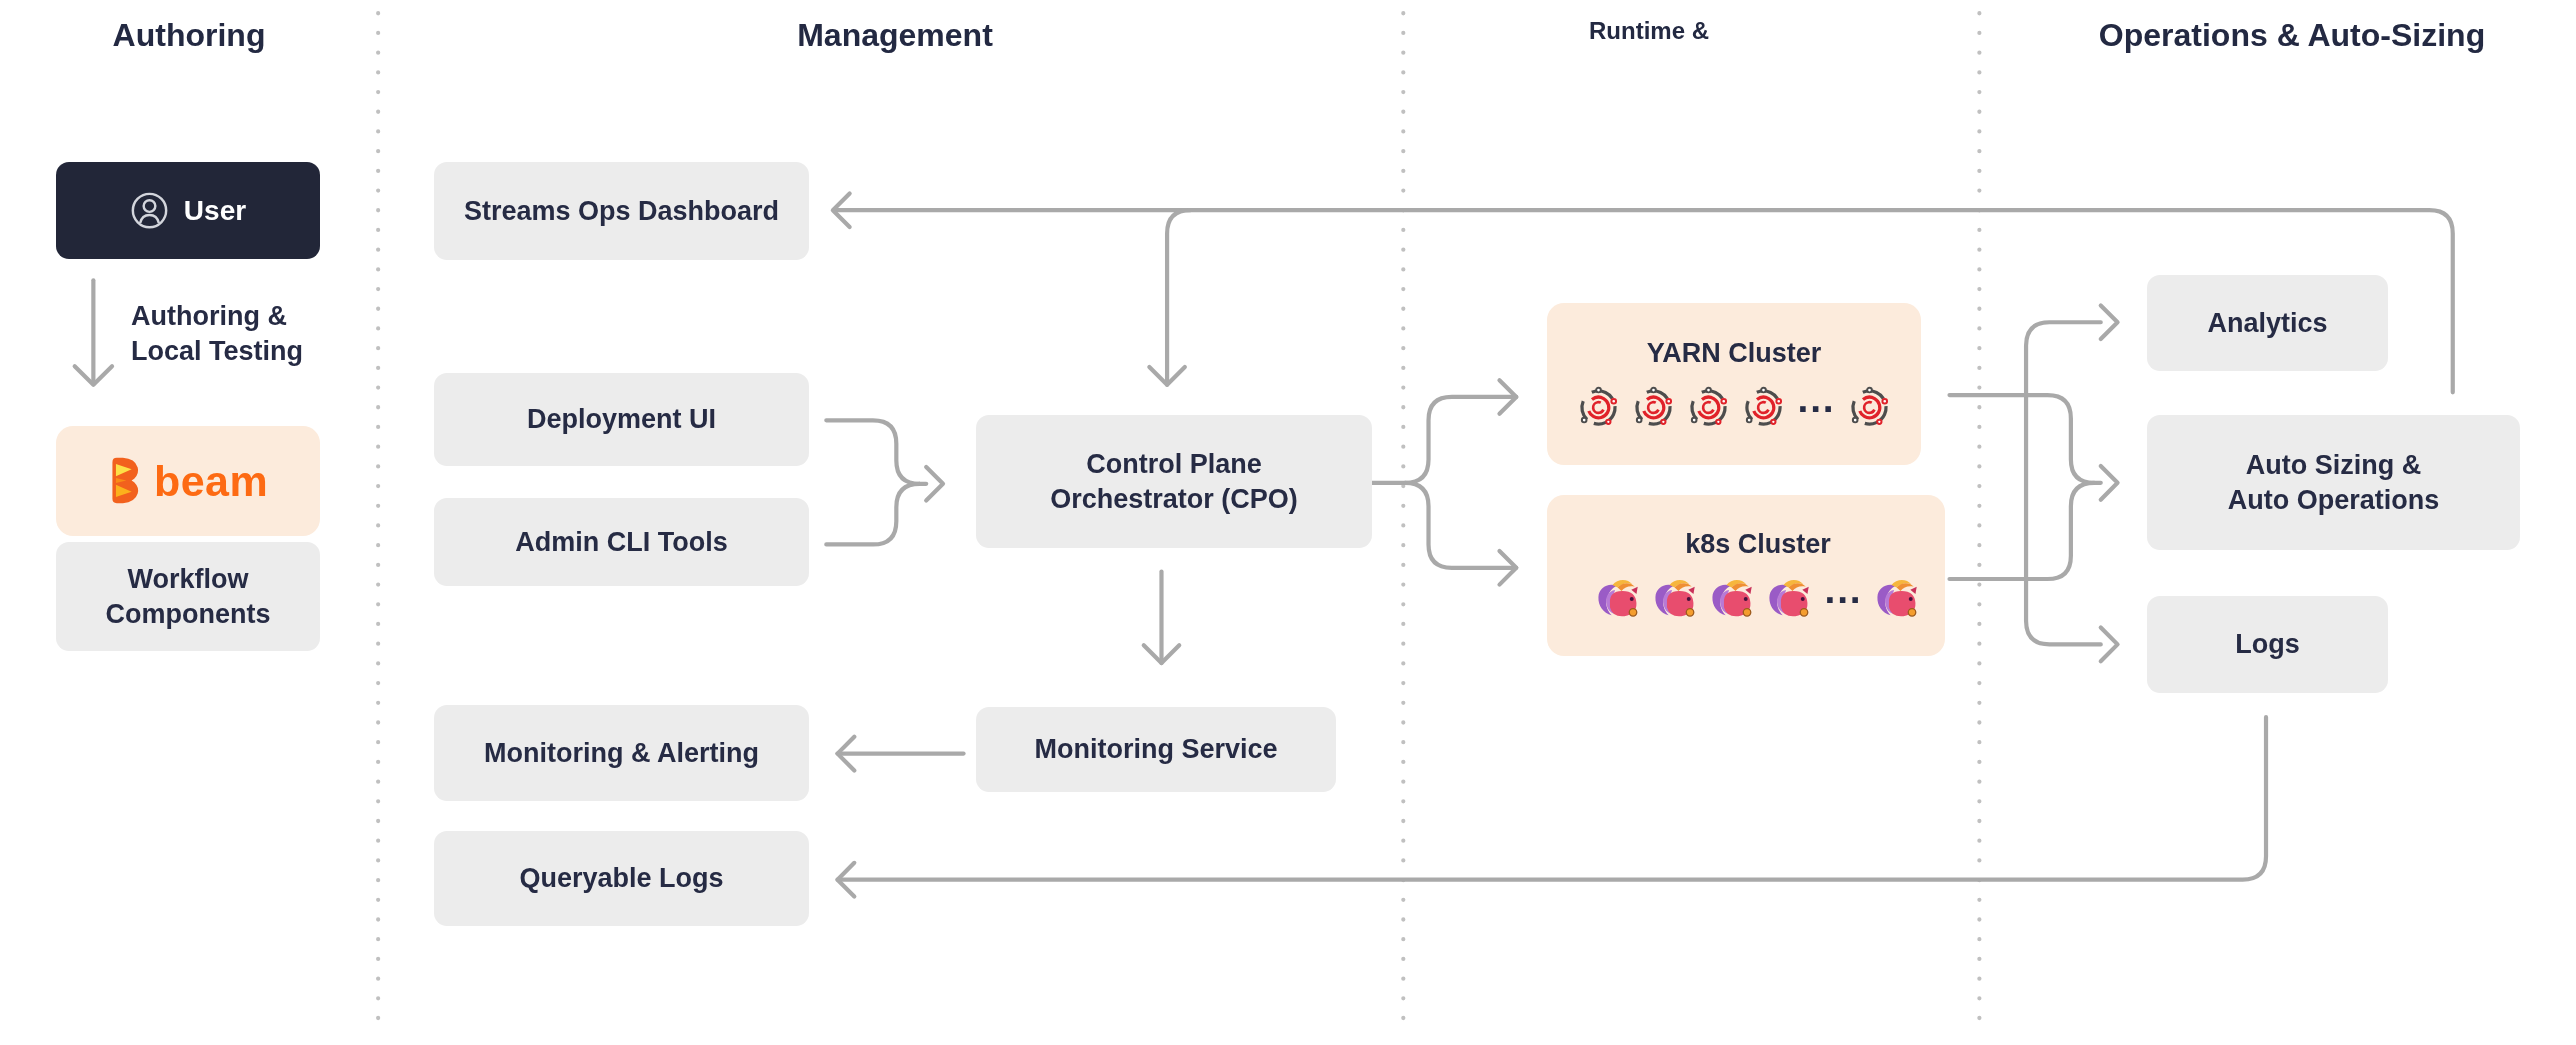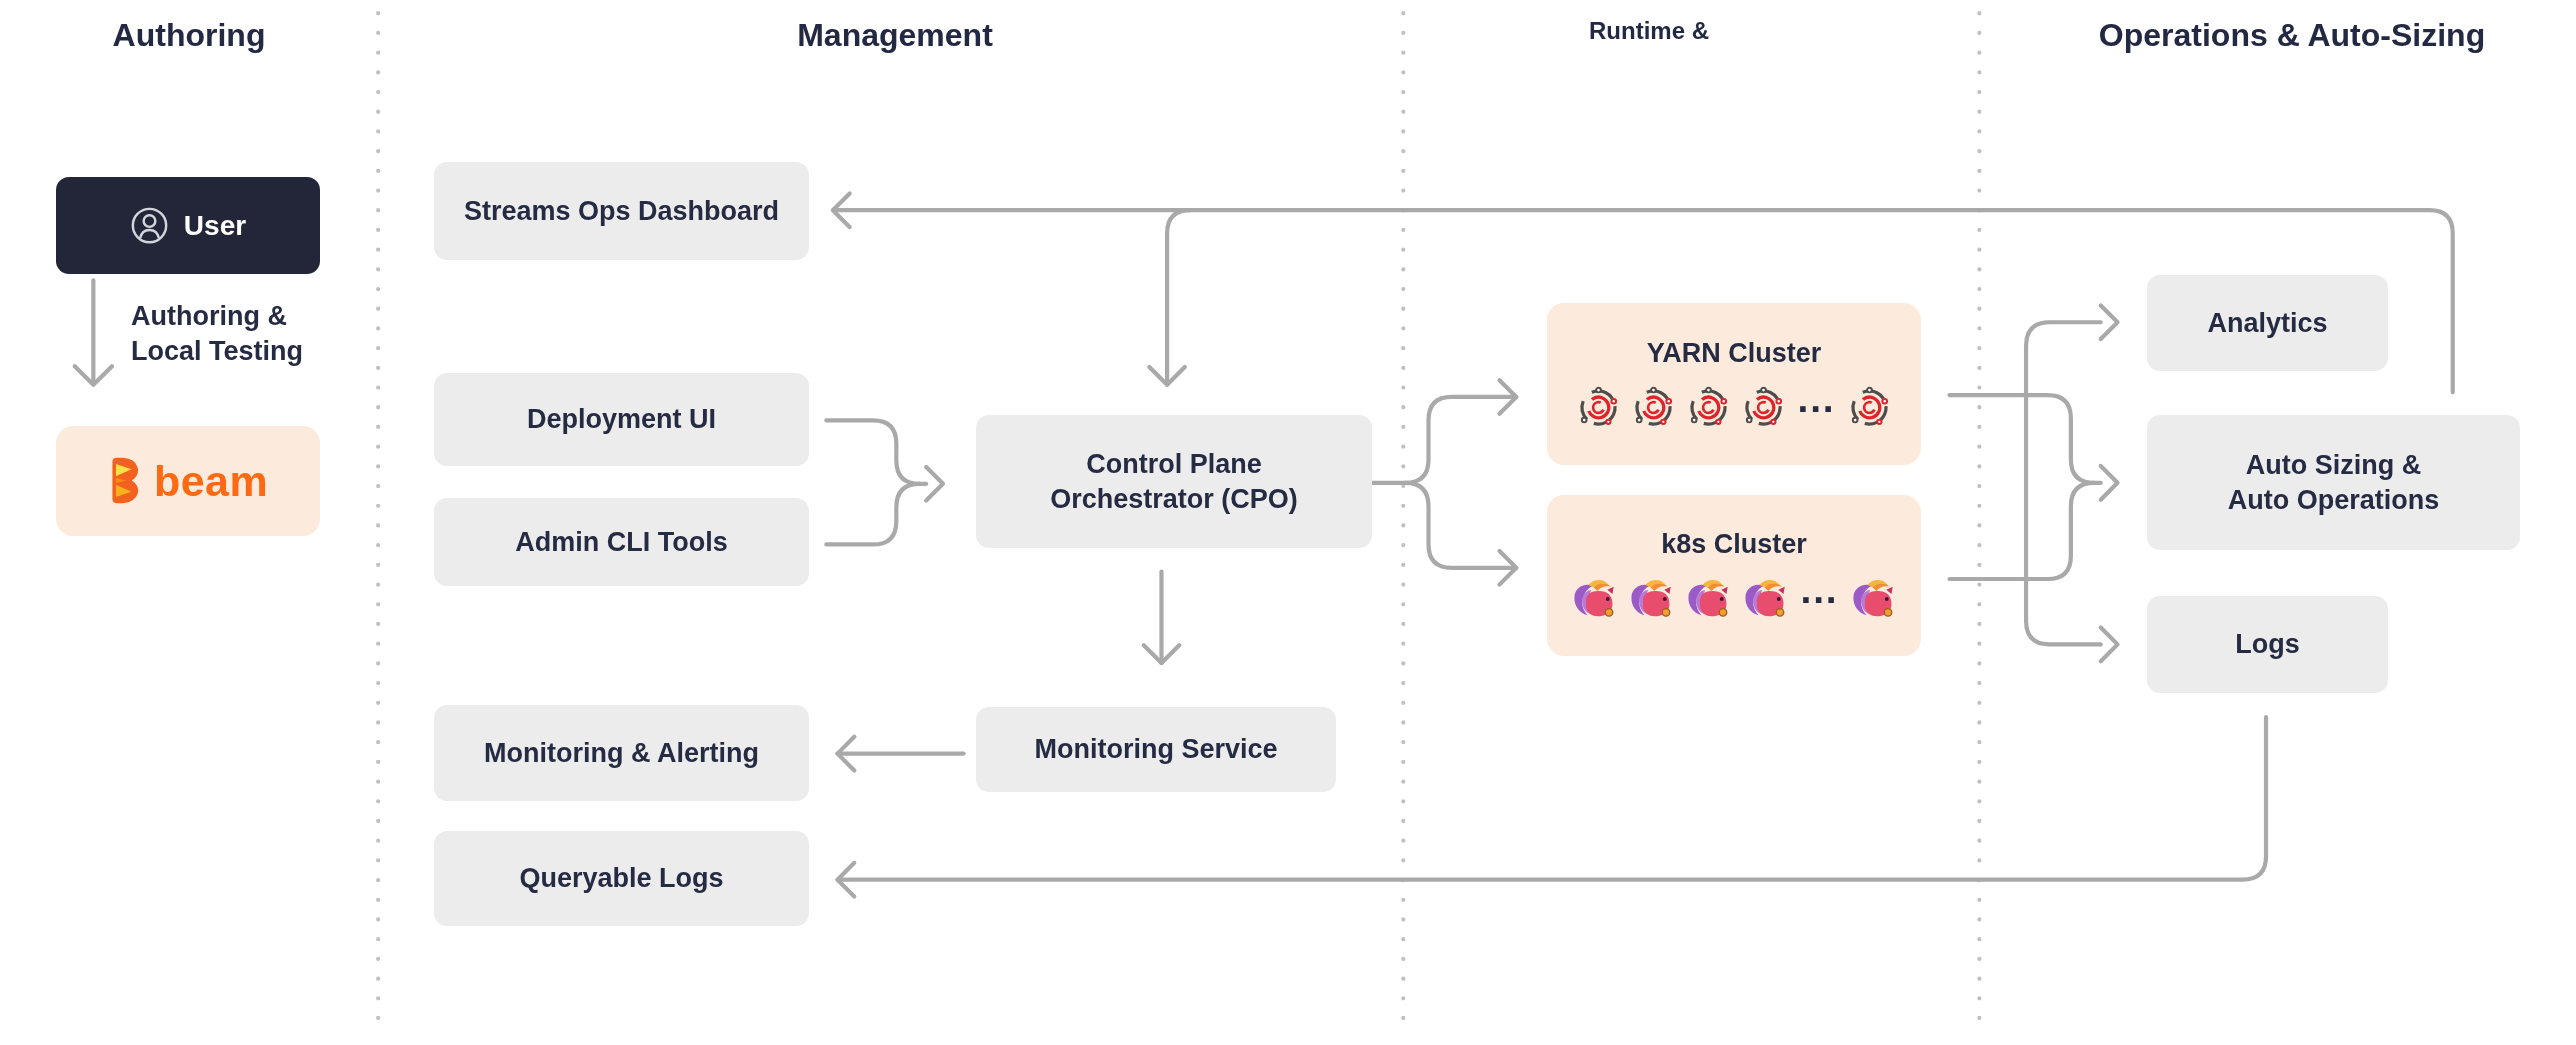--- a/index.html
+++ b/index.html
@@ -18,21 +18,21 @@
     position:absolute;transform:translateX(-50%);
     font-size:32px;font-weight:700;color:#232942;white-space:nowrap;text-align:center;
   }
   .box{
     position:absolute;
     background:#ececec;border-radius:13px;
     display:flex;flex-direction:column;align-items:center;justify-content:center;
     text-align:center;font-weight:700;font-size:27px;line-height:1.26;color:#262b44;
   }
   .box.peach{background:#fcebdc;border-radius:17px;}
-  .box.navy{background:#222638;color:#ffffff;flex-direction:row;gap:15px;margin-top:15px;}
+  .box.navy{background:#222638;color:#ffffff;flex-direction:row;gap:15px;}
   .flow-label{
     position:absolute;font-weight:700;font-size:27px;line-height:1.28;color:#262b44;text-align:center;
   }
   .beam-row{display:flex;align-items:center;gap:11.2px;}
   .beam-word{font-size:43px;font-weight:600;color:#fd6a13;letter-spacing:0.5px;}
   .cluster-title{font-weight:700;font-size:27px;color:#262b44;margin-bottom:13px;}
   .icon-row{display:flex;align-items:center;justify-content:center;gap:12px;}
   .dots{font-size:39px;font-weight:700;color:#262b44;letter-spacing:1.9px;transform:translateY(-9.3px);}
   .rt-hdr{position:absolute;transform:translateX(-50%);text-align:center;}
   .rt-line1{font-size:24px;font-weight:700;color:#232942;white-space:nowrap;}
@@ -166,20 +166,23 @@
 
   <div class="box peach" style="left:56px;top:417px;width:264px;height:110px;margin-top:9px;">
     <div class="beam-row">
       <svg width="35" height="49" viewBox="0 0 37 52">
           <use href="#beam-logo"></use>
         </svg>
       <span class="beam-word">beam</span>
     </div>
   </div>
 
+  <div class="box" style="left:56px;top:542px;width:264px;height:109px;padding:0 28px;box-sizing:border-box;">
+    <span>Workflow Components</span>
+  </div>
 
   <div class="box" style="left:434px;top:162px;width:375px;height:98px;">
     <span>Streams Ops Dashboard</span>
   </div>
 
   <div class="box" style="left:434px;top:373px;width:375px;height:93px;">
     <span>Deployment UI</span>
   </div>
 
   <div class="box" style="left:434px;top:498px;width:375px;height:88px;">
@@ -218,21 +221,21 @@
       <svg width="43" height="43" viewBox="0 0 46 46">
           <use href="#yarn-logo"></use>
         </svg>
       <span class="dots">...</span>
       <svg width="43" height="43" viewBox="0 0 46 46">
           <use href="#yarn-logo"></use>
         </svg>
     </div>
   </div>
 
-  <div class="box peach" style="left:1547px;top:495px;width:374px;height:161px;">
+  <div class="box peach" style="left:1547px;top:495px;width:374px;height:161px;padding-left:24px;">
     <div class="cluster-title">k8s Cluster</div>
     <div class="icon-row">
       <svg width="45" height="41" viewBox="0 0 48 44">
           <use href="#flink-logo"></use>
         </svg>
       <svg width="45" height="41" viewBox="0 0 48 44">
           <use href="#flink-logo"></use>
         </svg>
       <svg width="45" height="41" viewBox="0 0 48 44">
           <use href="#flink-logo"></use>

